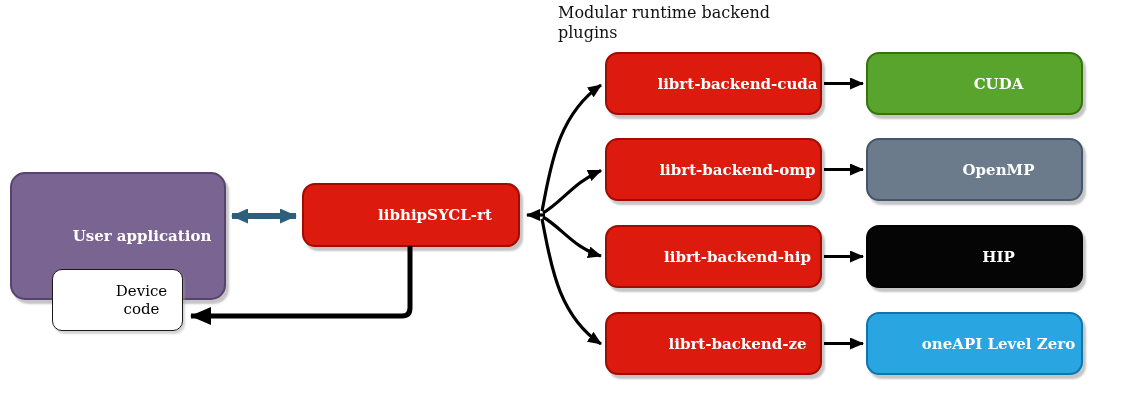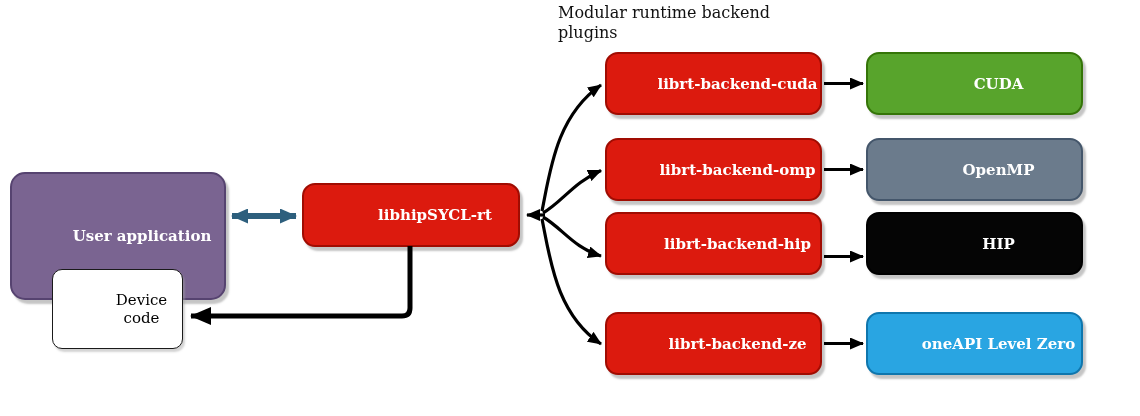--- a/index.html
+++ b/index.html
@@ -18,35 +18,35 @@
     box-shadow:3px 4px 2px rgba(150,150,150,0.55);
     box-sizing:border-box;
     text-align:center;
     padding-left:48px;
   }
   .node-user{
     left:10px;top:172px;width:216px;height:128px;
     background:#7a6491;border:2px solid #564370;border-radius:15px;text-align:right;
   }
   .node-device{
-    left:52px;top:269px;width:131px;height:80px;
+    left:52px;top:269px;width:131px;height:62px;
     background:#ffffff;border:1.5px solid #1a1a1a;border-radius:10px;
     color:#000000;font-weight:normal;
     box-shadow:2px 3px 2px rgba(160,160,160,0.45);
   }
   .node-rt{
     left:302px;top:183px;width:218px;height:64px;
     background:#dc1a0e;border:2px solid #a00c02;
   }
   .node-red{
     left:605px;width:217px;height:63px;
     background:#dc1a0e;border:2px solid #a00c02;
   }
   .node-right{left:866px;width:217px;height:63px;}
-  .row1{top:52px;} .row2{top:138px;} .row3{top:212px;} .row4{top:312px;}
+  .row1{top:52px;} .row2{top:138px;} .row3{top:225px;} .row4{top:312px;}
   .node-cuda{background:#58a42c;border:2px solid #357508;}
   .node-openmp{background:#6b7b8c;border:2px solid #44566b;}
   .node-hip{background:#050505;border:2px solid #000000;}
   .node-oneapi{background:#29a5e2;border:2px solid #0f76ad;}
   .diagram-title{
     position:absolute;
     font-weight:normal;font-size:16px;color:#111111;
     text-align:left;white-space:pre-line;line-height:1.22;
   }
   .title-runtime{left:258px;top:106px;width:300px;}

